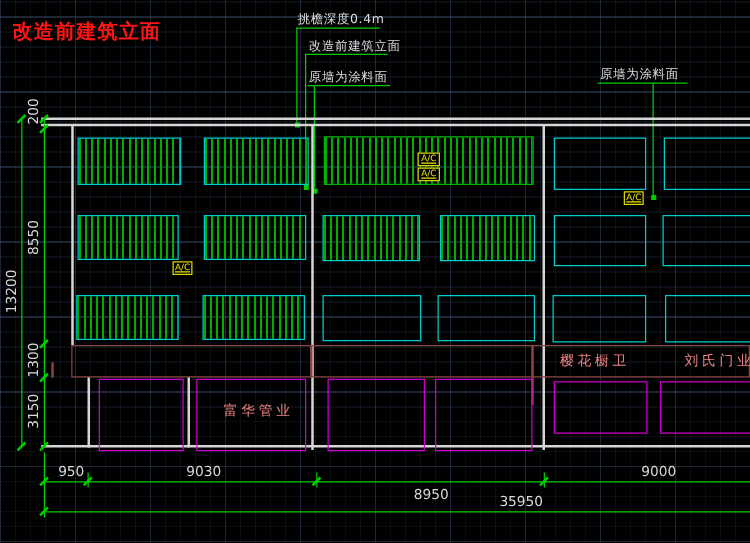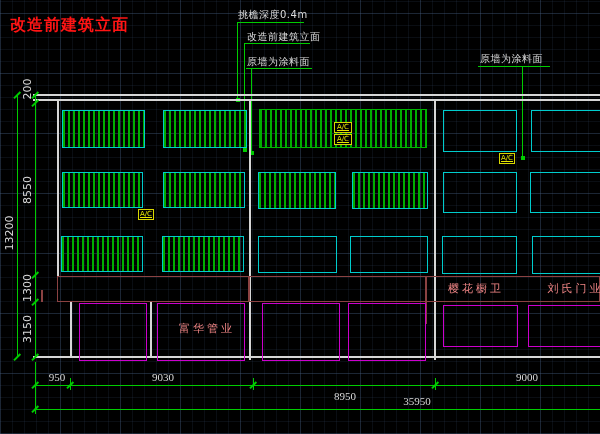--- a/index.html
+++ b/index.html
@@ -16,21 +16,21 @@
   .gline{background:#00cc00;}
   .wline{background:#d6d6d6;}
   .rline{background:#8b4242;}
   .win{border:1px solid #00cccc;box-sizing:border-box;}
   .hatch{background:repeating-linear-gradient(90deg,#00ae00 0 1.6px,transparent 1.6px 5px);}
   .greenframe{border:1px solid #00b400;}
   .store{border:1.5px solid #cc00cc;box-sizing:border-box;}
   .sign{color:#f08585;font-size:11px;letter-spacing:3px;text-align:center;white-space:nowrap;}
   .dimtext{color:#d9d9d9;font-size:11px;white-space:nowrap;}
   .vtext{transform:translate(-50%,-50%) rotate(-90deg);transform-origin:center;}
-  .htext{transform:translate(-50%,-50%);font-family:Liberation Serif, serif;}
+  .htext{transform:translate(-50%,-50%);}
   .tick{width:9px;height:1.5px;background:#00cc00;transform:translate(-50%,-50%) rotate(-45deg);}
   .dot{width:4px;height:4px;background:#00cc00;transform:translate(-50%,-50%);}
   .acbox{border:1px solid #d8d800;color:#e8e800;font-size:7px;line-height:9px;text-align:center;background:#000;box-sizing:border-box;text-decoration:underline;}
 </style>
 </head>
 <body>
 
 <div class="stage">
 
   <div class="abs title" style="left:10px;top:15px;">改造前建筑立面</div>

